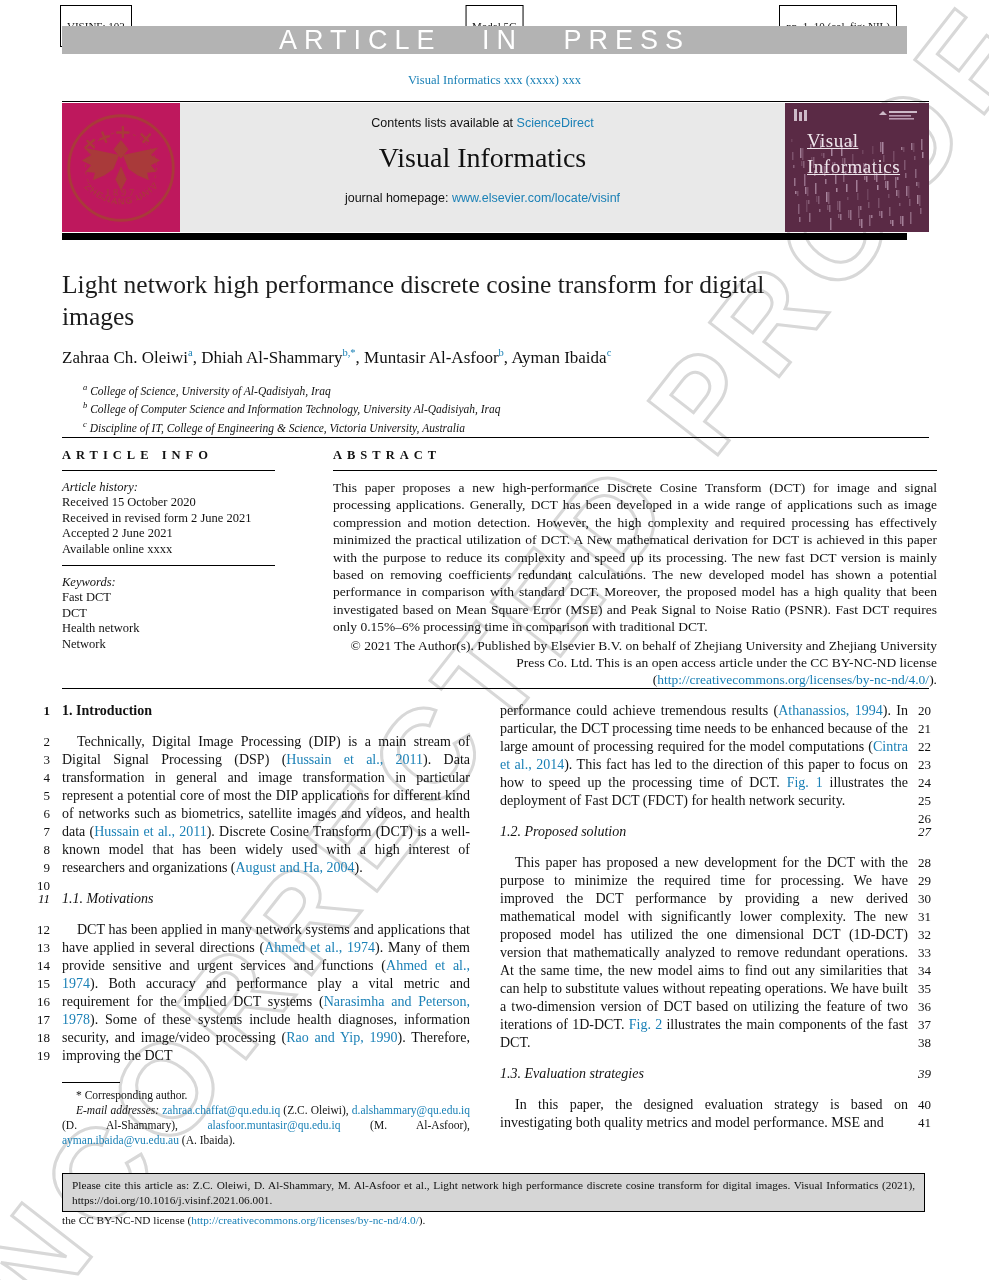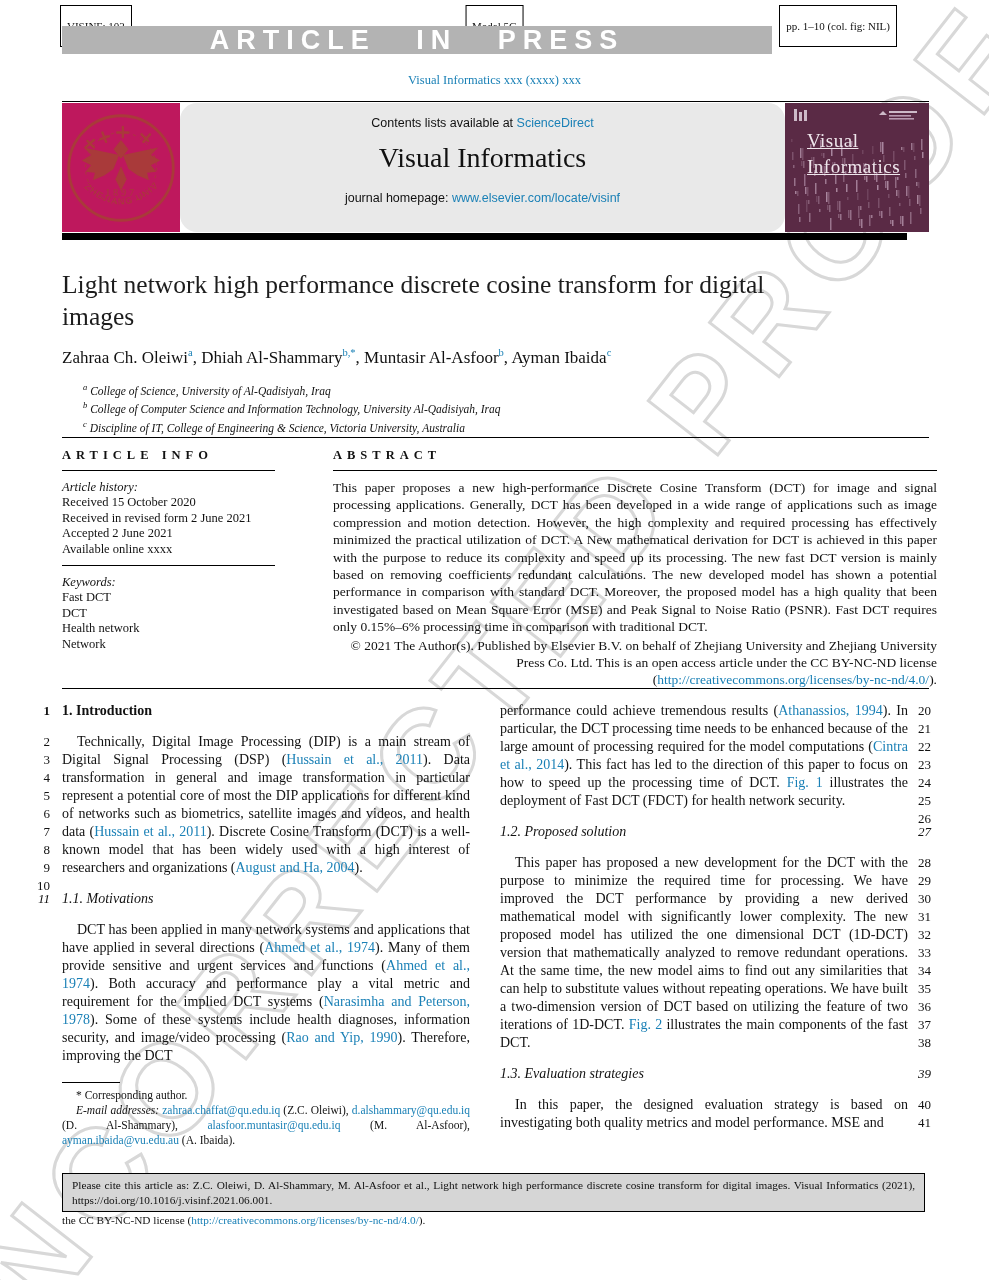--- a/index.html
+++ b/index.html
@@ -14,34 +14,34 @@
     font-family:"Liberation Sans",sans-serif;font-weight:bold;font-size:128px;letter-spacing:14px;
     color:rgba(0,0,0,0);-webkit-text-stroke:3px #d8d8d8;text-stroke:3px #d8d8d8;
     pointer-events:none;}
 
   
   .topbox{position:absolute;top:5px;border:1px solid #000;background:#fff;
     font-size:11px;padding:13px 6px;line-height:14px;z-index:1;}
   .topbox-left{left:60px;}
   .topbox-center{left:50%;transform:translateX(-50%);}
   .topbox-right{right:92px;}
-  .banner{position:absolute;left:62px;top:26px;width:710px;height:28px;background:#b3b3b3;z-index:1;
-    color:#fff;font-family:"Liberation Sans",sans-serif;font-weight:bold;font-size:27px;
+  .banner{position:absolute;left:62px;top:26px;width:845px;height:28px;background:#b3b3b3;z-index:1;
+    color:#fff;font-family:"Liberation Sans",sans-serif;font-weight:normal;font-size:27px;
     letter-spacing:7px;word-spacing:26px;text-align:center;line-height:29px;}
   .jref{position:absolute;left:0;top:73px;width:100%;text-align:center;font-size:12.5px;z-index:1;}
 
   .rule{position:absolute;left:62px;width:867px;border-top:1.5px solid #000;z-index:1;}
   .rule-a{top:101px;}
   .rule-b{top:437px;border-top-width:1px;}
   .rule-c{top:688px;border-top-width:1px;}
 
   
   .masthead{position:absolute;left:62px;top:103px;width:867px;height:129px;display:flex;z-index:1;}
   .logo-wrap{width:118px;background:#be185d;display:flex;align-items:center;justify-content:center;}
-  .gray-box{flex:1;background:#e9e9e9;text-align:center;padding-top:13px;box-sizing:border-box;border-radius:17px;}
+  .gray-box{flex:1;background:#e9e9e9;text-align:center;padding-top:13px;box-sizing:border-box;}
   .contents-line,.homepage{font-family:"Liberation Sans",sans-serif;font-size:12.5px;}
   .journal-name{font-size:28px;margin-top:12px;}
   .homepage{margin-top:17px;}
   .cover{width:144px;position:relative;background:#5a2a45;}
   .cover svg.pattern{position:absolute;left:0;top:0;}
   .cover-title{position:absolute;left:22px;top:25px;color:#efe6ec;font-size:19px;line-height:26px;
     white-space:pre-line;letter-spacing:.5px;text-decoration:underline;}
   .cover-mini-left{position:absolute;left:9px;top:6px;}
   .cover-mini-right{position:absolute;right:10px;top:7px;}
   .blackbar{position:absolute;left:62px;top:233px;width:845px;height:7px;background:#000;z-index:1;}
@@ -334,20 +334,28 @@
 8
 9
 10</div>
         <div class="btext">Technically, Digital Image Processing (DIP) is a main stream of Digital Signal Processing (DSP) (<span class="link">Hussain et al., 2011</span>). Data transformation in general and image transformation in particular represent a potential core of most the DIP applications for different kind of networks such as biometrics, satellite images and videos, and health data (<span class="link">Hussain et al., 2011</span>). Discrete Cosine Transform (DCT) is a well-known model that has been widely used with a high interest of researchers and organizations (<span class="link">August and Ha, 2004</span>).</div>
       </div>
       <div class="blk blk-h2">
         <div class="gutter">11</div>
         <div class="btext">1.1. Motivations</div>
       </div>
       <div class="blk blk-p">
+        <div class="gutter">12
+13
+14
+15
+16
+17
+18
+19</div>
         <div class="btext">DCT has been applied in many network systems and applications that have applied in several directions (<span class="link">Ahmed et al., 1974</span>). Many of them provide sensitive and urgent services and functions (<span class="link">Ahmed et al., 1974</span>). Both accuracy and performance play a vital metric and requirement for the implied DCT systems (<span class="link">Narasimha and Peterson, 1978</span>). Some of these systems include health diagnoses, information security, and image/video processing (<span class="link">Rao and Yip, 1990</span>). Therefore, improving the DCT</div>
       </div>
       <div class="footnote">
         <div class="fn-rule"></div>
         <div class="fn-corr">*  Corresponding author.</div>
         <div class="fn-emails"><span class="italic">E-mail addresses: </span><span><span class="link">zahraa.chaffat@qu.edu.iq</span> (Z.C. Oleiwi), <span class="link">d.alshammary@qu.edu.iq</span> (D. Al-Shammary), <span class="link">alasfoor.muntasir@qu.edu.iq</span> (M. Al-Asfoor), <span class="link">ayman.ibaida@vu.edu.au</span> (A. Ibaida).</span></div>
       </div>
     </div>
   <div class="col col-right">
       <div class="blk blk-pcont">

